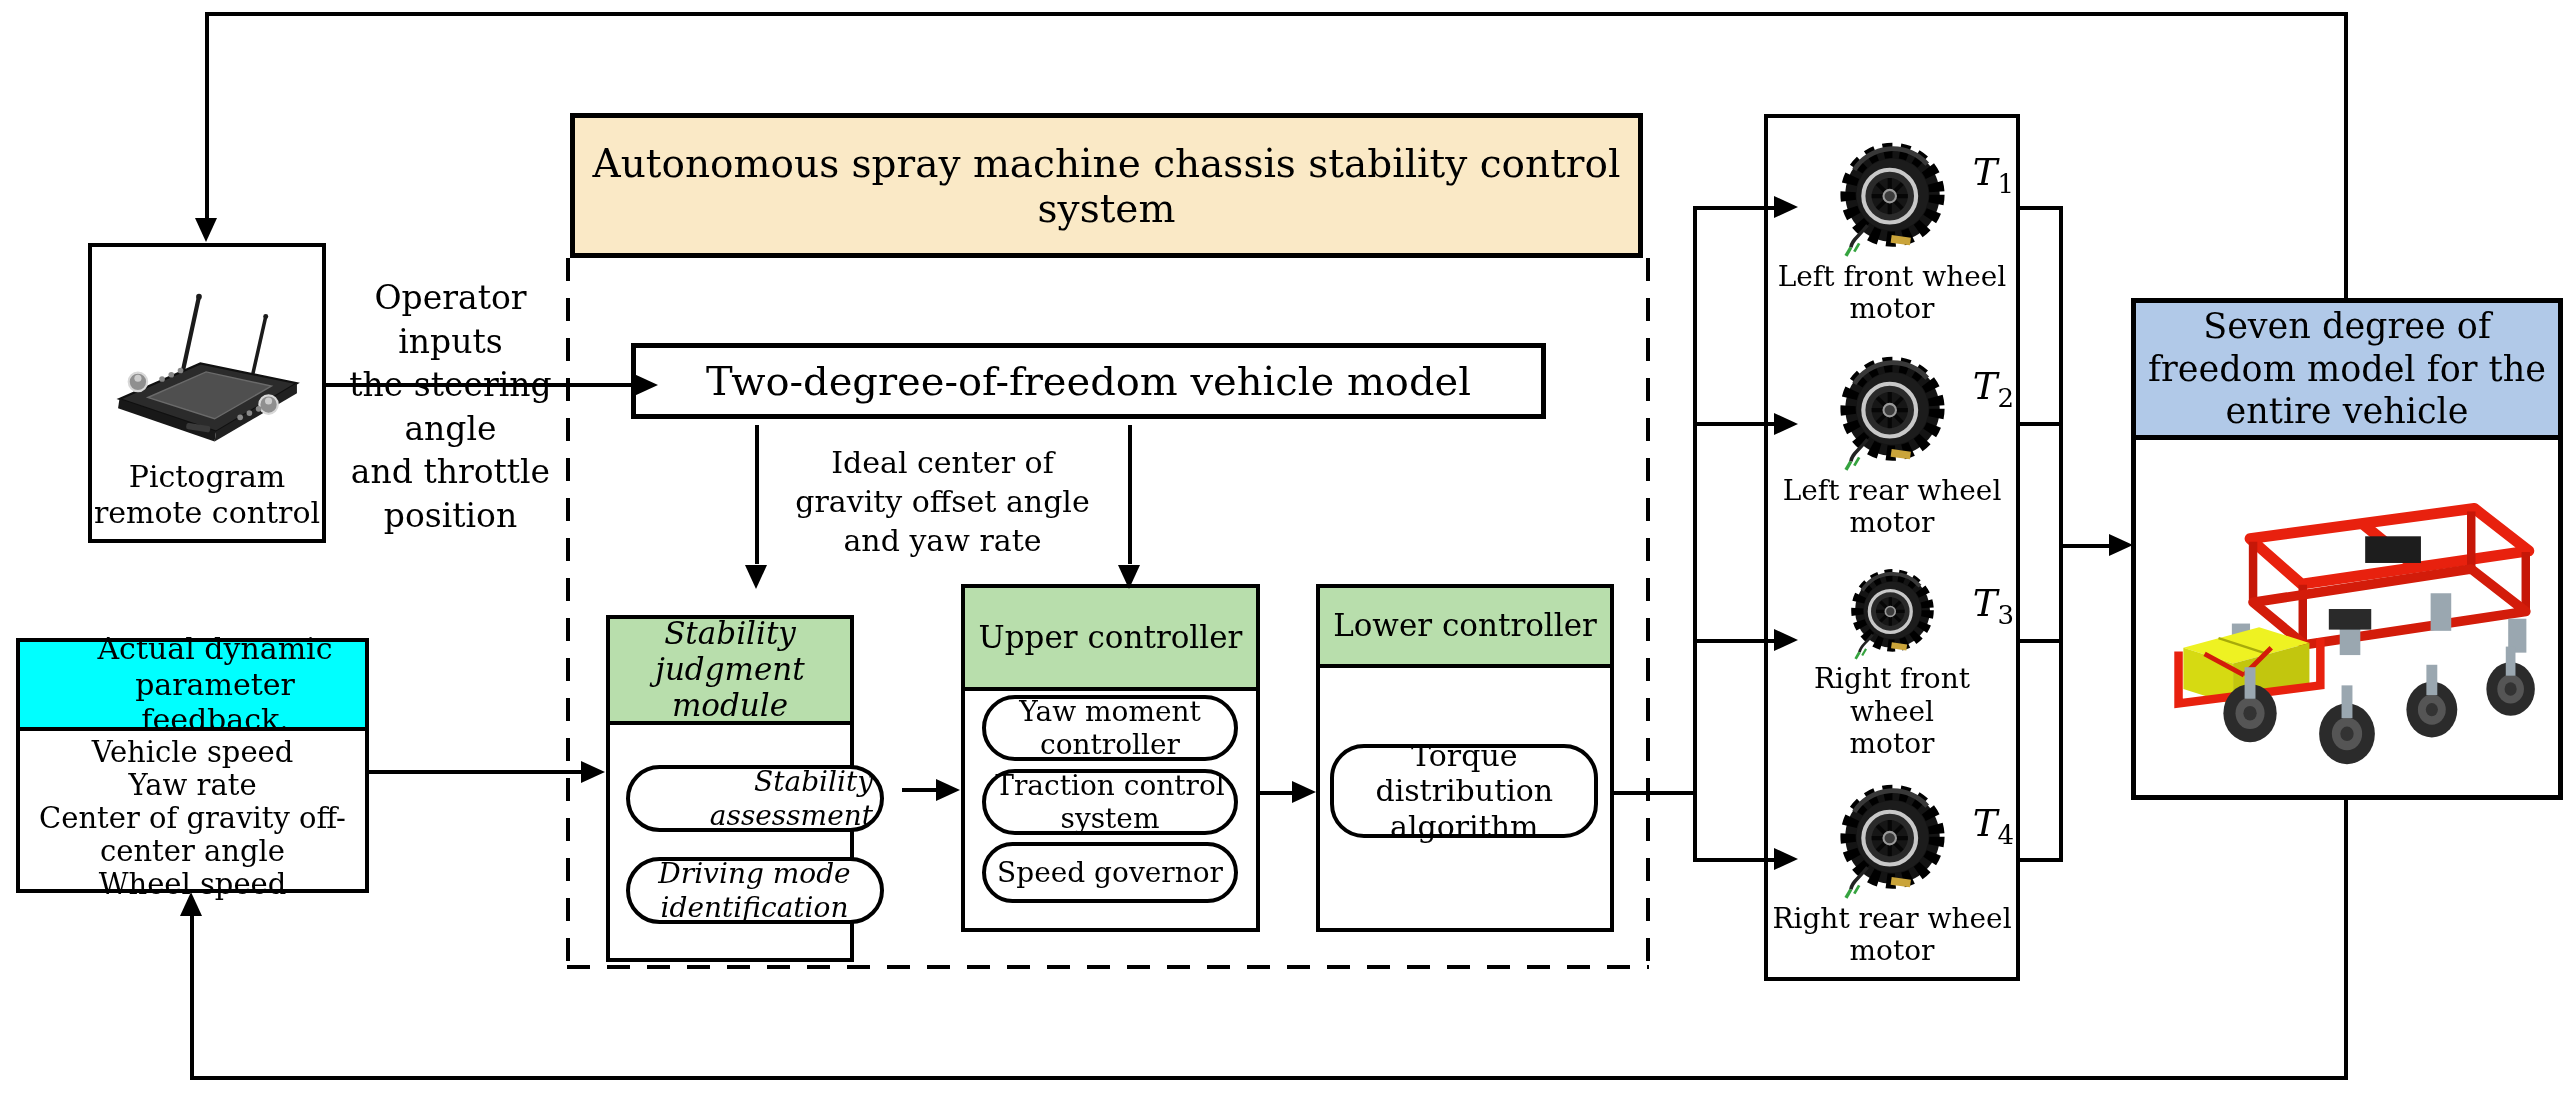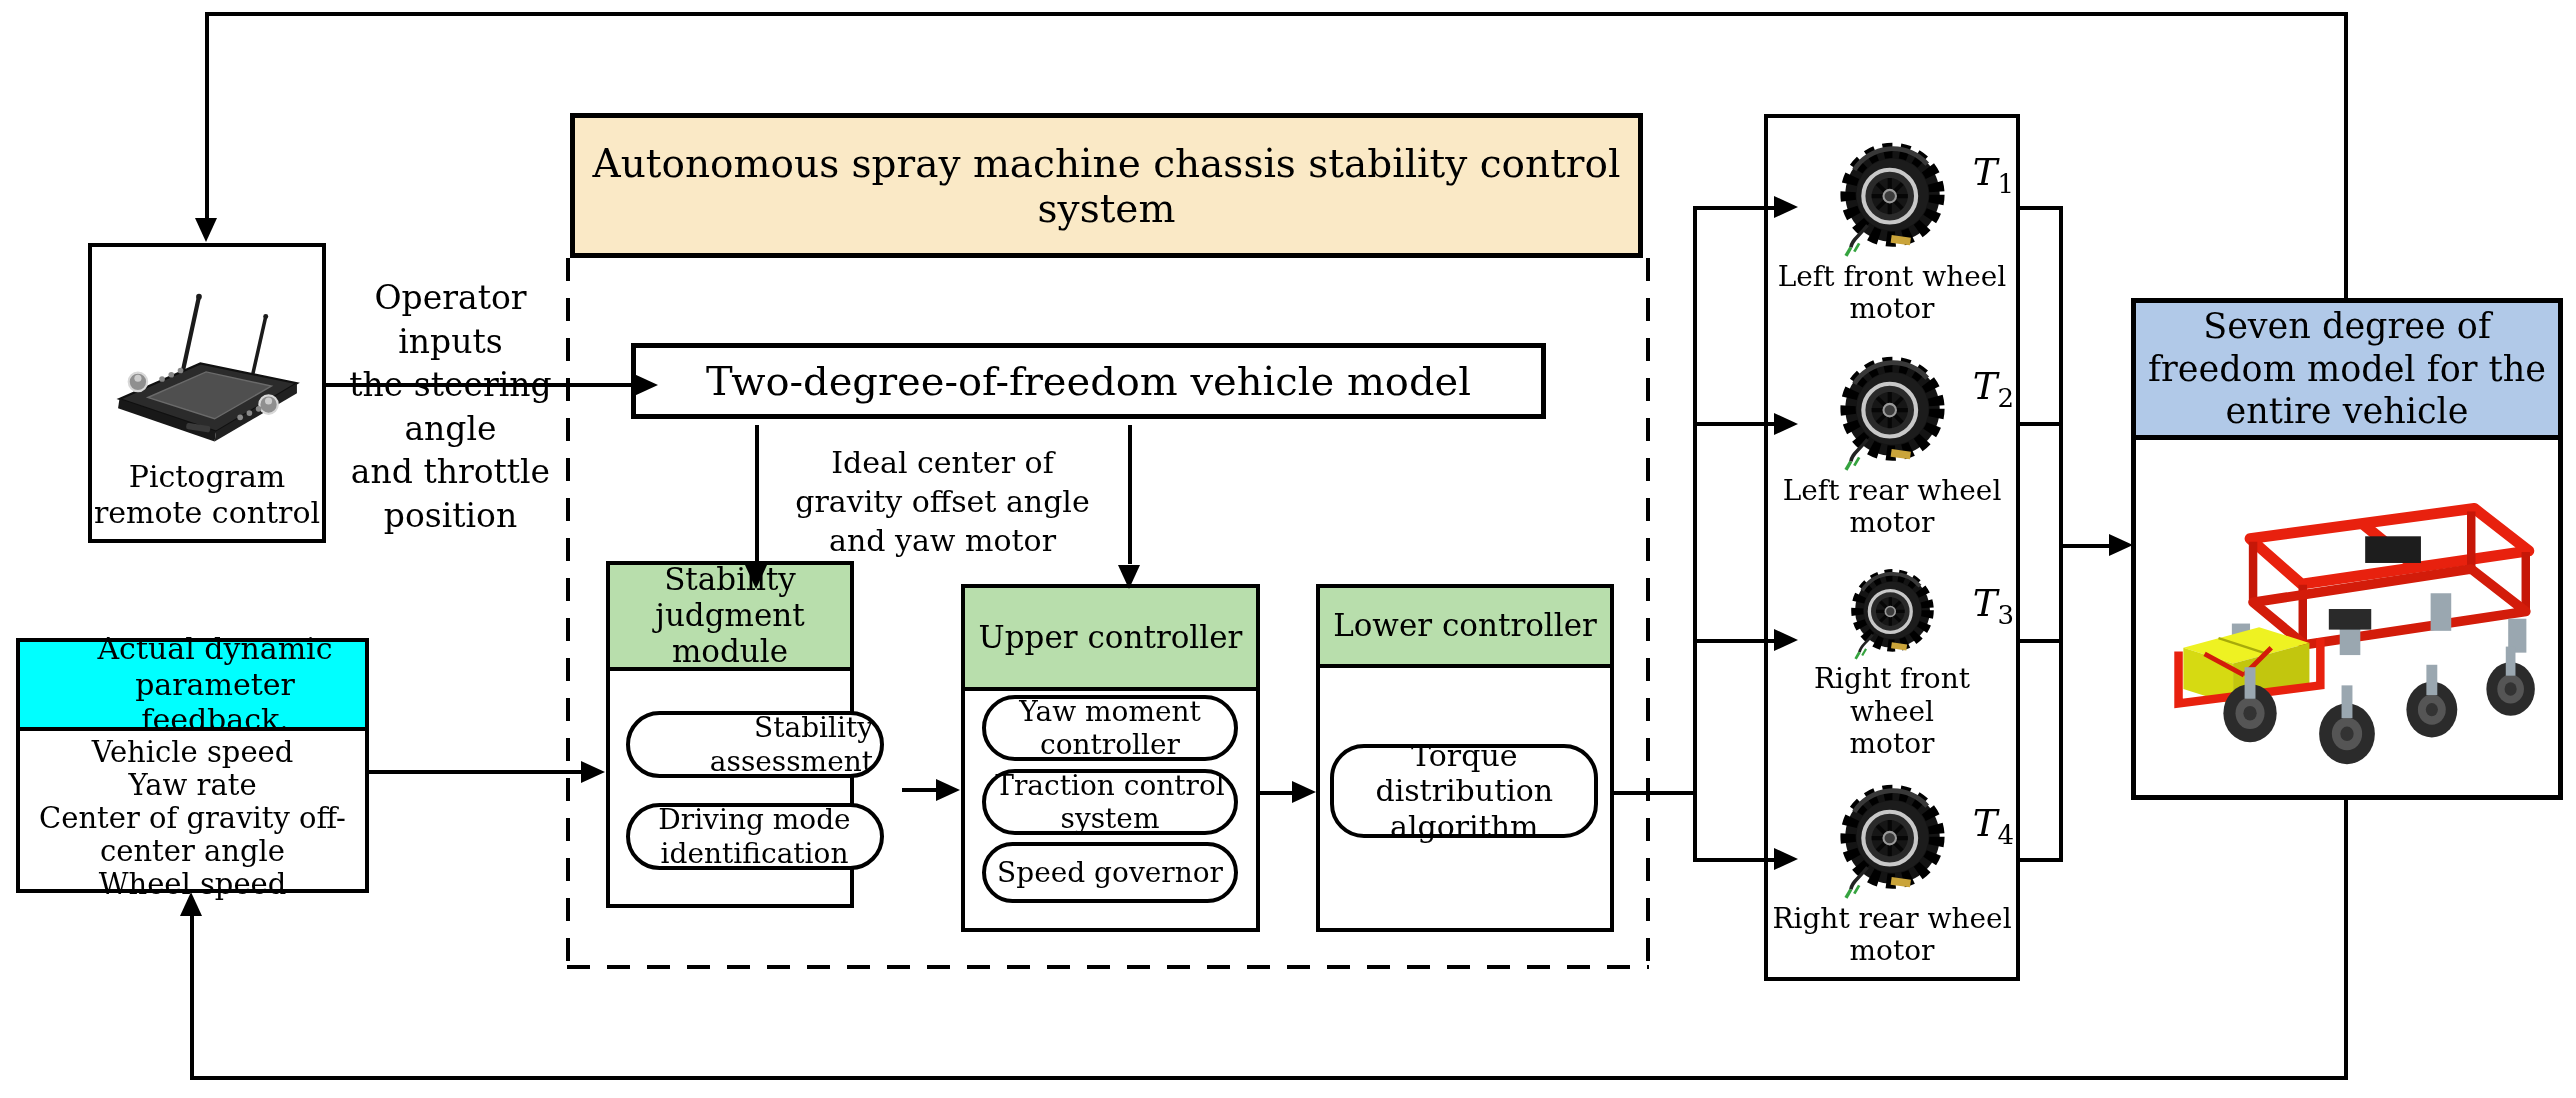--- a/index.html
+++ b/index.html
@@ -234,24 +234,24 @@
     <span>position</span>
   </div>
 
   <div class="box modelbox" style="left:631px;top:343px;width:915px;height:76px;">
     <span>Two-degree-of-freedom vehicle model</span>
   </div>
 
   <div class="label" style="left:778px;top:443px;width:329px;font-size:30px;line-height:1.3;">
     <span>Ideal center of</span>
     <span>gravity offset angle</span>
-    <span>and yaw motor</span>
-  </div>
-
-  <div class="box" style="left:606px;top:561px;width:248px;height:347px;">
+    <span>and yaw rate</span>
+  </div>
+
+  <div class="box" style="left:606px;top:615px;width:248px;height:347px;font-style:italic;">
     <div class="hdr green" style="height:106px;">
       <div>
         <span style="display:block;">Stability judgment</span>
         <span style="display:block;">module</span>
       </div>
     </div>
     <div class="pill" style="left:15.5px;top:146px;width:258px;height:67px;text-align:right;">
       <span>Stability assessment</span>
     </div>
     <div class="pill" style="left:15.5px;top:238px;width:258px;height:67px;">

